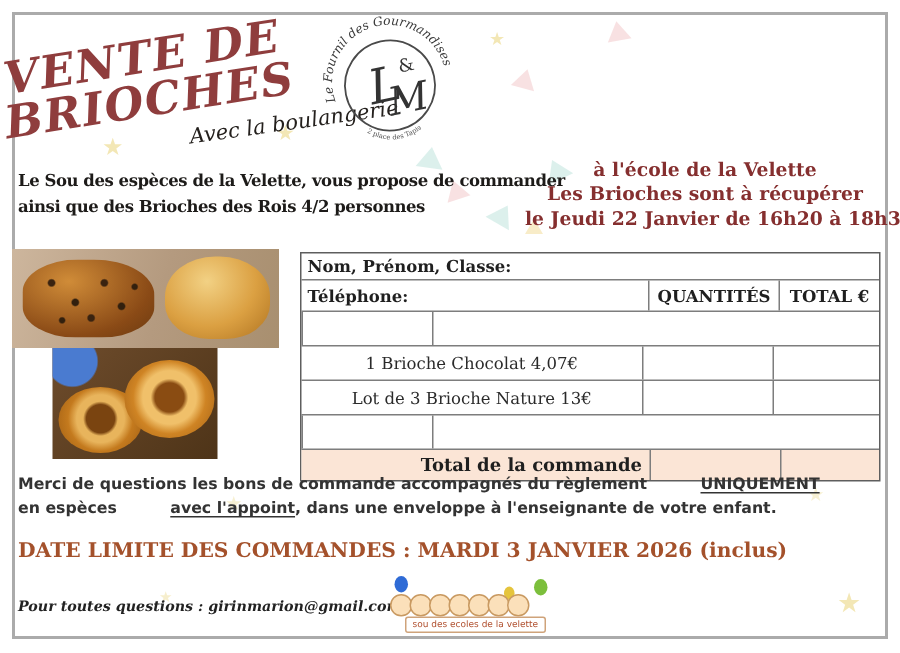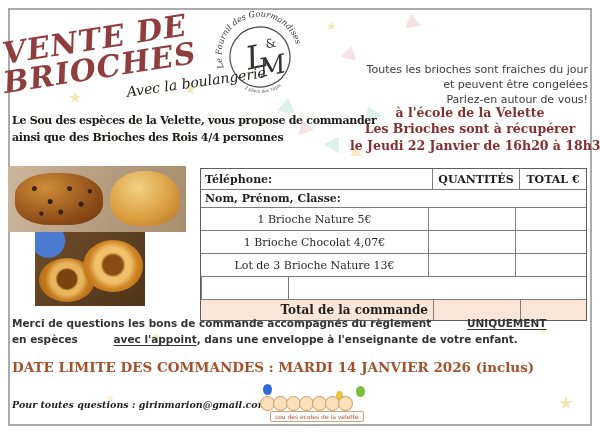--- a/index.html
+++ b/index.html
@@ -136,56 +136,50 @@
         </text>
         <text font-size="4.5" fill="#555" font-family="DejaVu Serif, serif">
           <textPath href="#arcBot" startOffset="18%">2 place des Tapis</textPath>
         </text>
         <text x="33" y="57" font-size="32" font-style="italic" fill="#333" font-family="DejaVu Serif, serif">L</text>
         <text x="55" y="40" font-size="12" fill="#333" font-family="DejaVu Serif, serif">&amp;</text>
         <text x="44" y="67" font-size="26" font-style="italic" fill="#333" font-family="DejaVu Serif, serif">M</text>
       </g>
     </svg>
 
-    <div class="fresh">
-      <div>Toutes les brioches sont fraiches du jour</div>
-      <div>et peuvent être congelées</div>
-      <div>Parlez-en autour de vous!</div>
-    </div>
     <div class="pickup">
       <div>à l'école de la Velette</div>
       <div>Les Brioches sont à récupérer</div>
       <div>le Jeudi 22 Janvier de 16h20 à 18h30</div>
     </div>
 
     <div class="intro">
       <div>Le Sou des espèces de la Velette, vous propose de commander</div>
-      <div>ainsi que des Brioches des Rois 4/4 personnes</div>
+      <div>ainsi que des Brioches des Rois 4/2 personnes</div>
     </div>
 
     <div class="photo1">
       <div class="loaf-choc"></div>
       <div class="loaf-nat"></div>
     </div>
     <div class="photo2">
       <div class="ring r1"></div>
       <div class="ring r2"></div>
     </div>
 
     <div class="otable">
+      <div class="orow name-row">
+        <span>Nom, Prénom, Classe:</span>
+      </div>
       <div class="orow head-row">
         <div class="c1">Téléphone:</div>
         <div class="c2">QUANTITÉS</div>
         <div class="c3">TOTAL €</div>
       </div>
-      <div class="orow name-row">
-        <span>Nom, Prénom, Classe:</span>
-      </div>
-      <div class="orow item-row">
-        <div class="c1">1 Brioche Nature 5€</div>
+      <div class="orow item-row">
         <div class="c2"></div>
         <div class="c3"></div>
       </div>
       <div class="orow item-row">
         <div class="c1">1 Brioche Chocolat 4,07€</div>
         <div class="c2"></div>
         <div class="c3"></div>
       </div>
       <div class="orow item-row">
         <div class="c1">Lot de 3 Brioche Nature 13€</div>
@@ -200,21 +194,21 @@
         <div class="c1">Total de la commande</div>
         <div class="c2"></div>
         <div class="c3"></div>
       </div>
     </div>
 
     <div class="notice">
       <span>Merci de questions les bons de commande accompagnés du règlement </span><u>UNIQUEMENT</u><br>
       <span>en espèces </span><u>avec l'appoint</u><span>, dans une enveloppe à l'enseignante de votre enfant.</span>
     </div>
-    <div class="deadline">DATE LIMITE DES COMMANDES : MARDI 14 JANVIER 2026 (inclus)</div>
+    <div class="deadline">DATE LIMITE DES COMMANDES : MARDI 3 JANVIER 2026 (inclus)</div>
     <div class="contact">Pour toutes questions : girinmarion@gmail.com</div>
 
     <div class="school-logo">
       <div class="balloon blue"></div>
       <div class="balloon green"></div>
       <div class="balloon yellow"></div>
       <div class="faces">
         <span class="face"></span>
         <span class="face"></span>
         <span class="face"></span>

